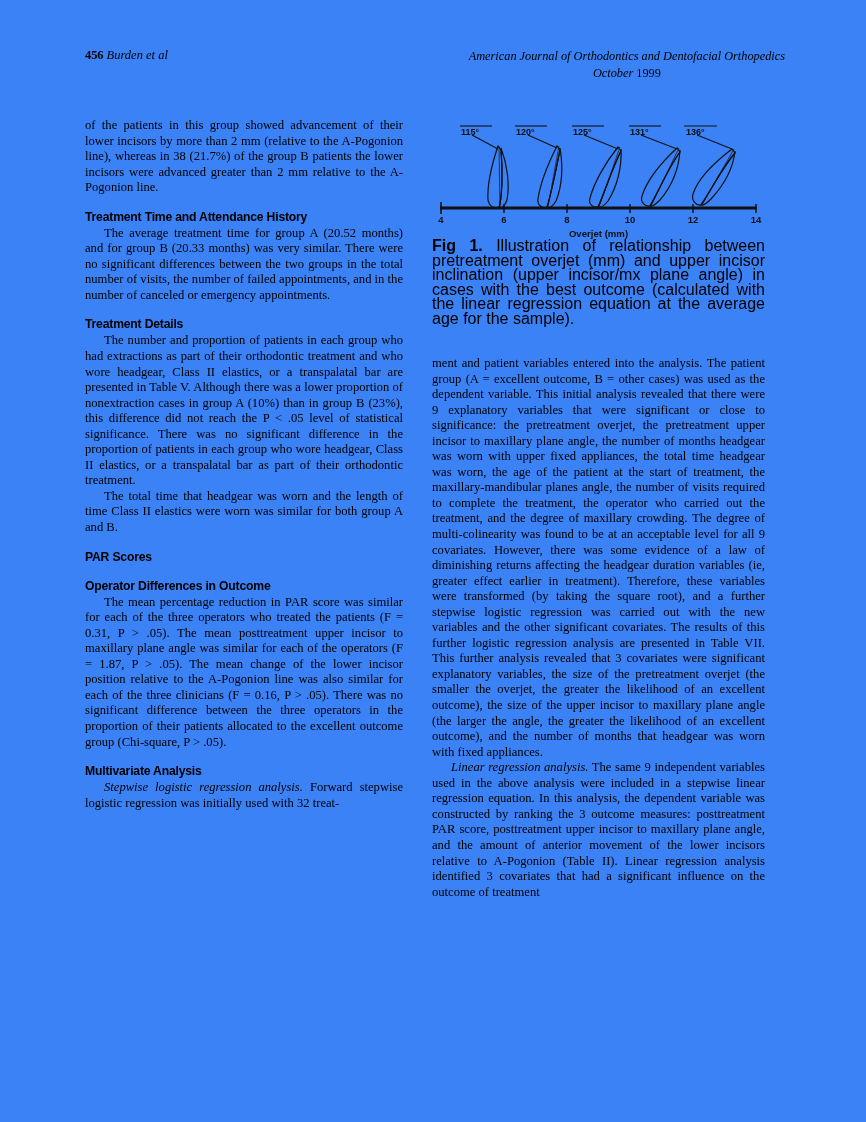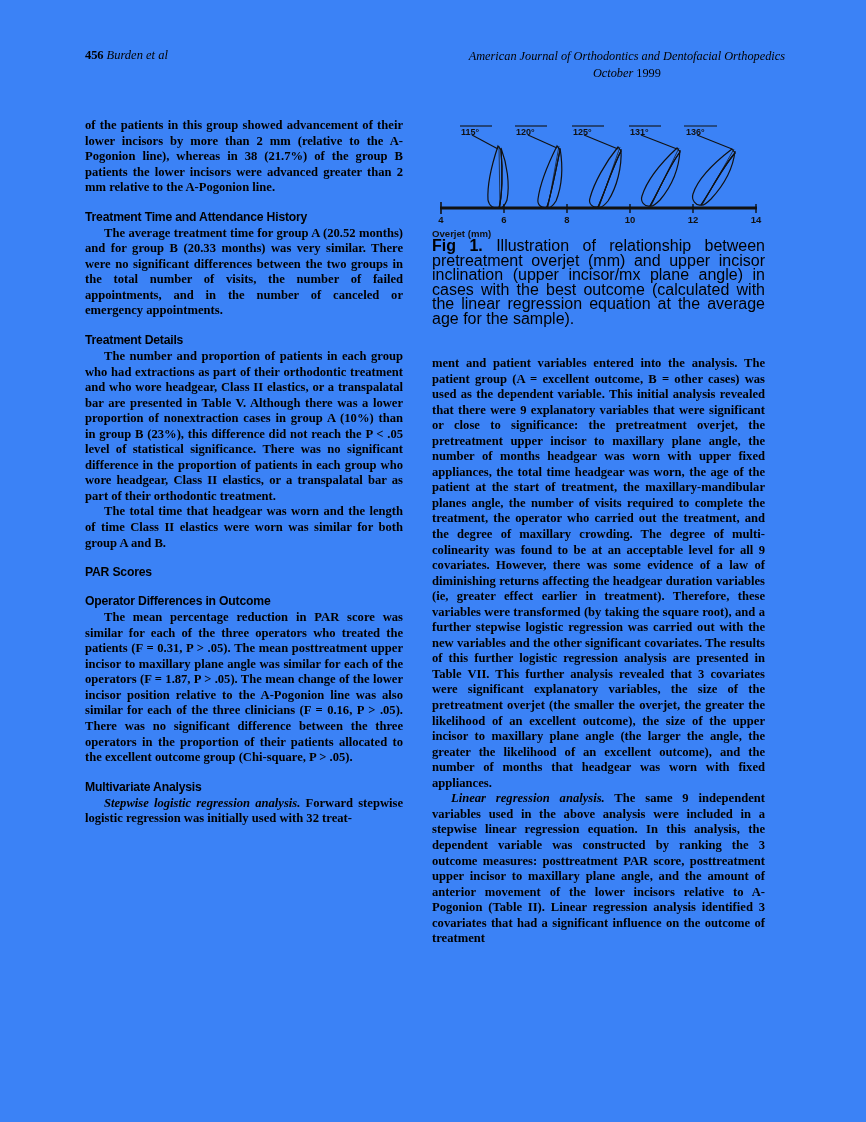--- a/index.html
+++ b/index.html
@@ -69,21 +69,20 @@
     text-align: justify;
     -webkit-hyphens: none;
     hyphens: none;
   }
   .col-left  { left: 85px; }
   .col-right { left: 432px; top: 356px; width: 333px; }
 
   .col p {
     margin: 0;
     text-indent: 19px;
-    font-weight: bold;
   }
   .col p.noindent { text-indent: 0; }
 
   h3.sec {
     font-family: "Liberation Sans", sans-serif;
     font-size: 12.2px;
     font-weight: bold;
     margin: 14px 0 1px 0;
     line-height: 15px;
     letter-spacing: -0.2px;
@@ -225,21 +224,21 @@
       <g font-family="Liberation Sans, sans-serif" font-size="9.5" font-weight="bold" fill="#111" text-anchor="middle">
         <text x="9" y="111">4</text>
         <text x="72" y="111">6</text>
         <text x="135" y="111">8</text>
         <text x="198" y="111">10</text>
         <text x="261" y="111">12</text>
         <text x="324" y="111">14</text>
       </g>
     </svg>
 
-    <div style="text-align:left;margin-top:4px;font-family:'Liberation Sans',sans-serif;font-size:9.6px;font-weight:bold;color:#111;">Overjet (mm)</div>
+    <div style="text-align:center;margin-top:4px;font-family:'Liberation Sans',sans-serif;font-size:9.6px;font-weight:bold;color:#111;">Overjet (mm)</div>
 
     <div class="fig-caption">
       <b>Fig 1.</b><span> Illustration of relationship between pretreatment overjet (mm) and upper incisor inclination (upper incisor/mx plane angle) in cases with the best outcome (calculated with the linear regression equation at the average age for the sample).</span>
     </div>
   </div>
 
   <div class="col col-right">
     <p class="noindent">ment and patient variables entered into the analysis. The patient group (A = excellent outcome, B = other cases) was used as the dependent variable. This initial analysis revealed that there were 9 explanatory variables that were significant or close to significance: the pretreatment overjet, the pretreatment upper incisor to maxillary plane angle, the number of months headgear was worn with upper fixed appliances, the total time headgear was worn, the age of the patient at the start of treatment, the maxillary-mandibular planes angle, the number of visits required to complete the treatment, the operator who carried out the treatment, and the degree of maxillary crowding. The degree of multi-colinearity was found to be at an acceptable level for all 9 covariates. However, there was some evidence of a law of diminishing returns affecting the headgear duration variables (ie, greater effect earlier in treatment). Therefore, these variables were transformed (by taking the square root), and a further stepwise logistic regression was carried out with the new variables and the other significant covariates. The results of this further logistic regression analysis are presented in Table VII. This further analysis revealed that 3 covariates were significant explanatory variables, the size of the pretreatment overjet (the smaller the overjet, the greater the likelihood of an excellent outcome), the size of the upper incisor to maxillary plane angle (the larger the angle, the greater the likelihood of an excellent outcome), and the number of months that headgear was worn with fixed appliances.</p>
     <p><span class="it">Linear regression analysis.</span><span> The same 9 independent variables used in the above analysis were included in a stepwise linear regression equation. In this analysis, the dependent variable was constructed by ranking the 3 outcome measures: posttreatment PAR score, posttreatment upper incisor to maxillary plane angle, and the amount of anterior movement of the lower incisors relative to A-Pogonion (Table II). Linear regression analysis identified 3 covariates that had a significant influence on the outcome of treatment</span></p>
   </div>

